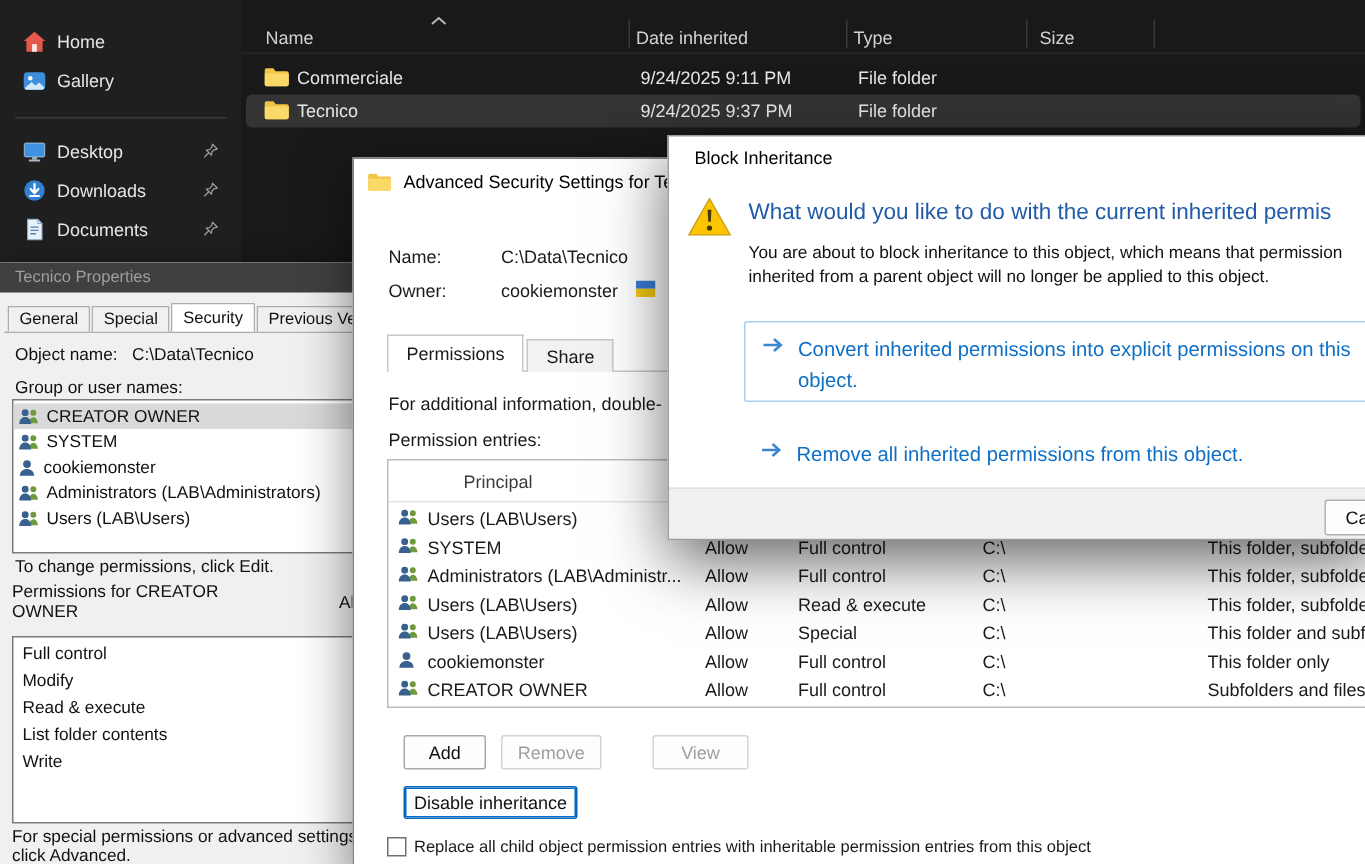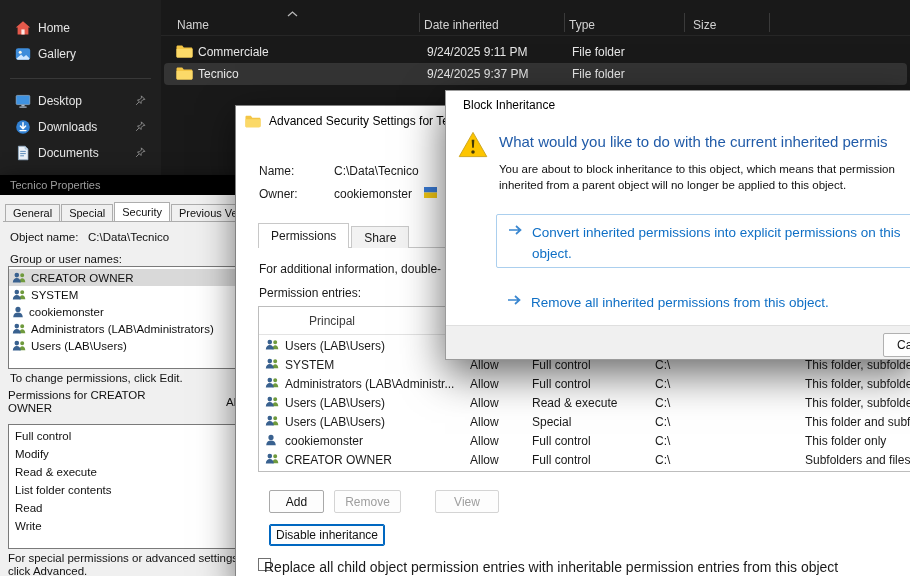--- a/index.html
+++ b/index.html
@@ -19,21 +19,21 @@
 .ex-col{position:absolute;top:8px;white-space:nowrap;}
 .ex-vline{position:absolute;top:3px;width:1px;height:19px;background:#3a3a3a;}
 .ex-sort{position:absolute;top:1px;}
 .ex-row{position:absolute;left:3px;right:3px;height:22px;border-radius:4px;}
 .ex-row.sel{background:#343434;}
 .ex-cell{position:absolute;top:4px;white-space:nowrap;}
 .ex-cell.ic{top:4px;}
 
 
 .props{position:absolute;left:0;top:175px;width:368px;height:420px;z-index:10;background:#f0f0f0;color:#111;font-size:11.5px;box-shadow:2px 4px 18px rgba(0,0,0,.55);overflow:hidden;}
-.props-title{height:20px;background:#000000;color:#9e9e9e;font-size:11px;display:flex;align-items:center;padding-left:10px;}
+.props-title{height:20px;background:#404040;color:#9e9e9e;font-size:11px;display:flex;align-items:center;padding-left:10px;}
 .ptabs{position:absolute;left:5px;top:27px;height:19px;display:flex;align-items:flex-end;z-index:2;}
 .ptab{height:17px;line-height:17px;padding:0 7px;background:#f0f0f0;border:1px solid #adadad;border-bottom:none;margin-right:1px;font-size:11px;border-radius:1px 1px 0 0;white-space:nowrap;}
 .ptab.sel{height:19px;line-height:19px;background:#fff;z-index:3;}
 .props-tabline{position:absolute;left:3px;right:3px;top:46px;height:1px;background:#adadad;z-index:1;}
 .plabel{position:absolute;white-space:nowrap;}
 .plist{position:absolute;left:8px;width:352px;background:#fff;border:1px solid #7a7a7a;padding-top:2px;}
 .plist-item{height:17px;display:flex;align-items:center;gap:5px;padding-left:3px;white-space:nowrap;}
 .plist-item.sel{background:#d9d9d9;}
 .plist2 .plist-item{height:18px;padding-left:6px;}
 .wrap{white-space:normal;line-height:13px;}
@@ -271,23 +271,20 @@
       <div class="plist-item">
           <span>Modify</span>
         </div>
       <div class="plist-item">
           <span>Read &amp; execute</span>
         </div>
       <div class="plist-item">
           <span>List folder contents</span>
         </div>
       <div class="plist-item">
-          <span>Read</span>
-        </div>
-      <div class="plist-item">
           <span>Write</span>
         </div>
     </div>
 
     <div class="plabel wrap" style="left:8px;top:377px;width:240px">For special permissions or advanced settings, click Advanced.</div>
   </div>
 
   <div class="adv">
     <div class="adv-title">
       <span class="ic">
@@ -421,21 +418,21 @@
         <span class="cap">Subfolders and files ...</span>
       </div>
     </div>
 
     <div class="btn" style="left:33px;top:384px;width:55px">Add</div>
     <div class="btn dis" style="left:98px;top:384px;width:67px">Remove</div>
     <div class="btn dis" style="left:199px;top:384px;width:64px">View</div>
     <div class="btn def" style="left:33px;top:418px;width:116px;height:22px">Disable inheritance</div>
 
     <span class="chk" style="left:22px;top:452px"></span>
-    <span class="alabel" style="left:28px;top:453px;font-size:14px">Replace all child object permission entries with inheritable permission entries from this object</span>
+    <span class="alabel" style="left:40px;top:453px;font-size:11px">Replace all child object permission entries with inheritable permission entries from this object</span>
   </div>
 
   <div class="block">
     <div class="block-title">Block Inheritance</div>
 
     <span class="warn-pos ic">
         <svg width="30" height="27" viewBox="0 0 32 29">
           <path d="M16 1.5L30.8 27.5H1.2Z" fill="#fdc500" stroke="#caa21c" stroke-width="1"></path>
           <path d="M14.6 9.5h2.8l-.5 8.5h-1.8Z" fill="#433a07"></path>
           <circle cx="16" cy="22.6" r="1.9" fill="#433a07"></circle>

